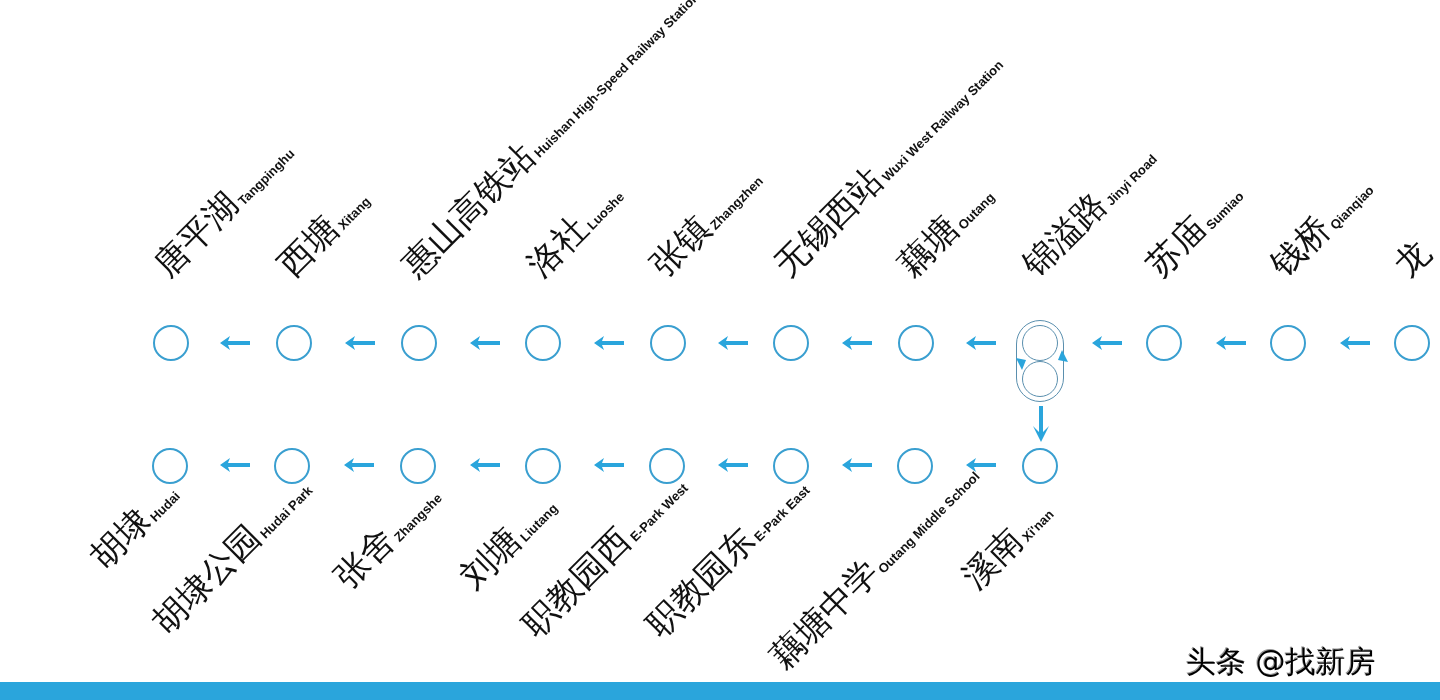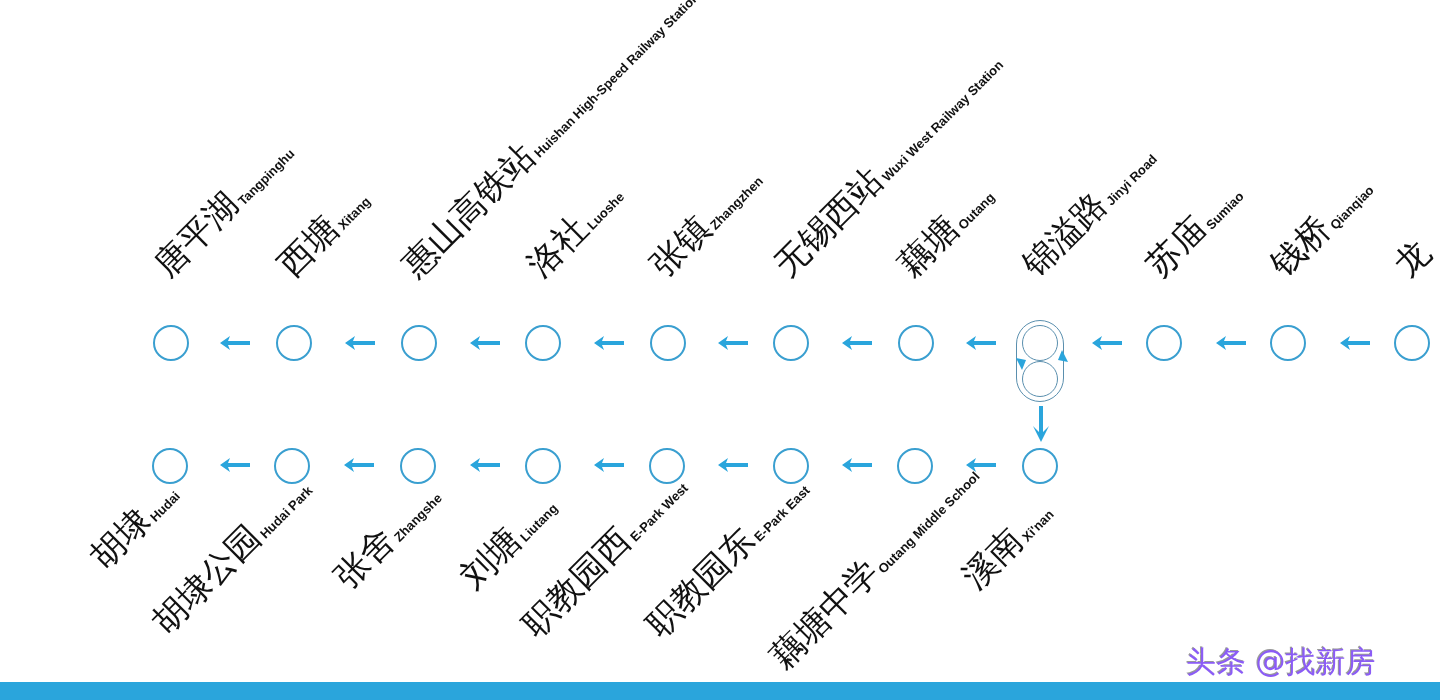--- a/index.html
+++ b/index.html
@@ -4,21 +4,21 @@
 <style>
   html,body{margin:0;padding:0;}
   body{width:1440px;height:700px;background:#ffffff;position:relative;overflow:hidden;font-family:"DejaVu Sans",sans-serif;}
   .station{position:absolute;width:36px;height:36px;border:2px solid #3a9fd0;border-radius:50%;box-sizing:border-box;background:#fff;}
   .arrow{position:absolute;width:32px;height:16px;}
   .label{position:absolute;transform-origin:0 100%;transform:rotate(-45deg);white-space:nowrap;color:#111;}
   .label .cn{font-size:34px;font-family:"DejaVu Sans",sans-serif;line-height:1;display:inline-block;}
   .label .en{font-size:13px;font-weight:bold;font-family:"Liberation Sans",sans-serif;display:inline-block;margin-left:2px;vertical-align:bottom;}
   .lbl-up .cn{vertical-align:bottom;}
   .bottom-bar{position:absolute;left:0;right:0;top:682px;height:18px;background:#2aa5dc;}
-  .watermark{position:absolute;left:1186px;top:642px;font-size:30px;color:#8b5cf6;font-family:"DejaVu Sans",sans-serif;text-shadow:1px 1px 0 #fff,-1px -1px 0 #999;}
+  .watermark{position:absolute;left:1186px;top:642px;font-size:30px;color:#000000;font-family:"DejaVu Sans",sans-serif;text-shadow:1px 1px 0 #fff,-1px -1px 0 #999;}
   .loop{position:absolute;left:1016px;top:320px;width:48px;height:82px;border:1.5px solid #5a8fae;border-radius:24px;box-sizing:border-box;}
   .loop .inner{position:absolute;left:5px;width:36px;height:36px;border:1.5px solid #5a8fae;border-radius:50%;box-sizing:border-box;}
 </style>
 </head>
 <body>
 
 <div class="station" style="left:153px;top:325px;"></div>
 <div class="station" style="left:276px;top:325px;"></div>
 <div class="station" style="left:401px;top:325px;"></div>
 <div class="station" style="left:525px;top:325px;"></div>

